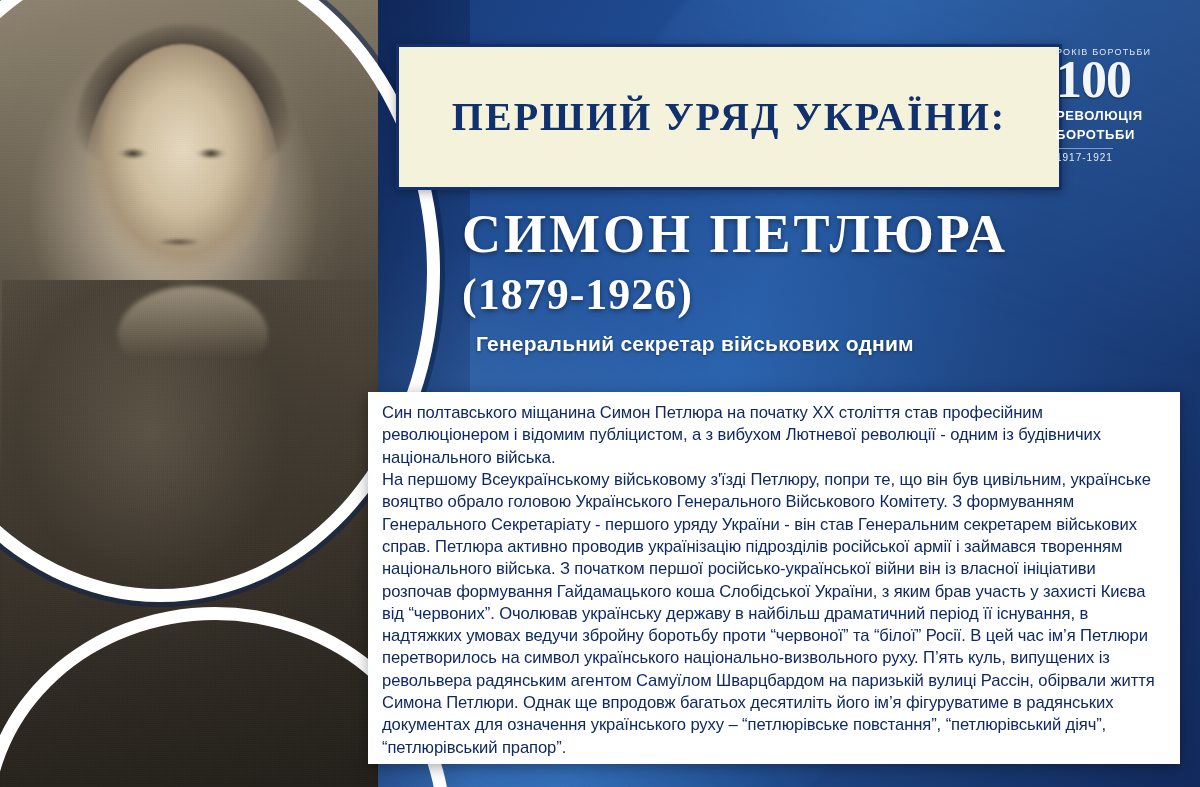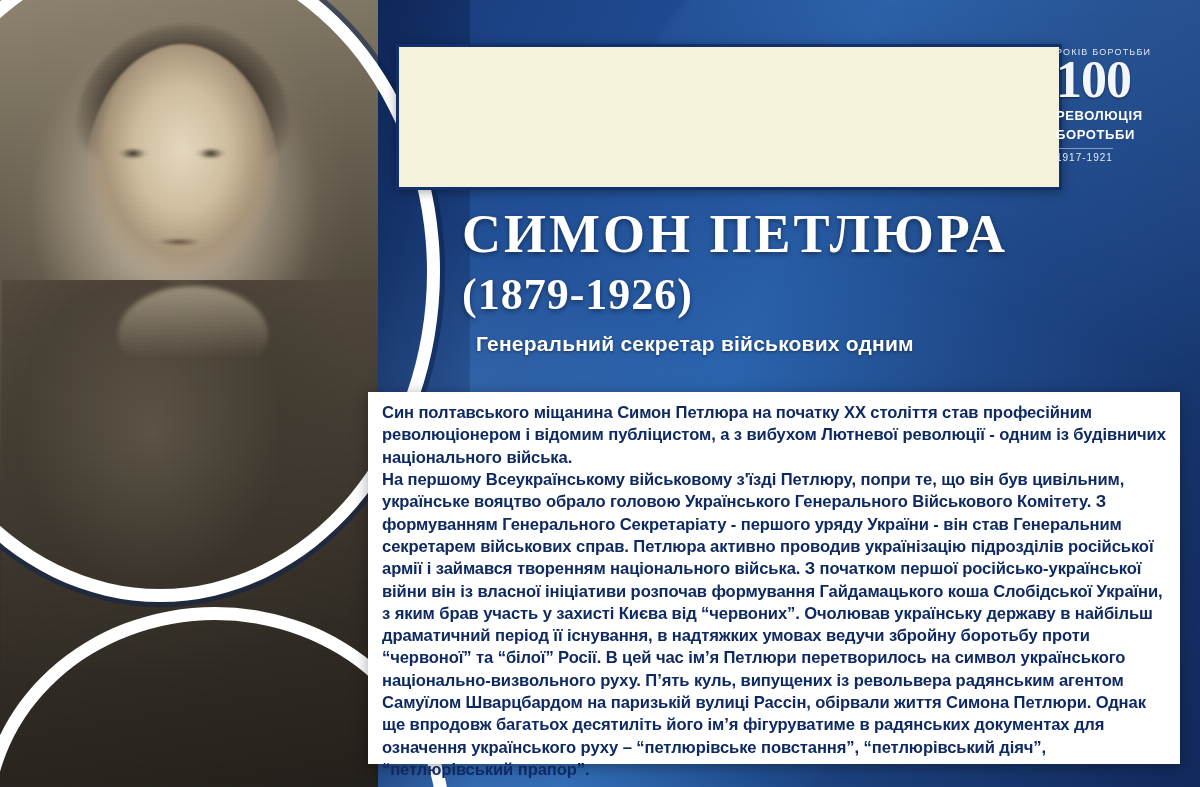--- a/index.html
+++ b/index.html
@@ -288,21 +288,21 @@
     height: 372px;
     background: #ffffff;
     box-shadow: 0 3px 14px rgba(0,0,0,0.35);
     padding: 10px 14px 10px 14px;
     box-sizing: border-box;
   }
   .body-panel p {
     margin: 0;
     color: #0f2a63;
     font-size: 16.6px;
-    font-weight: bold;
+    font-weight: normal;
     line-height: 1.345;
     text-align: left;
     letter-spacing: -0.1px;
   }
   .body-panel p + p { margin-top: 0; }
 </style>
 </head>
 <body>
 
 <div class="poster">
@@ -324,20 +324,21 @@
       <div class="p-collar"></div>
       <div class="p-grain"></div>
     </div>
   </div>
   <div class="portrait-mask">
     <div class="arc-ring"></div>
     <div class="arc-bottom"></div>
   </div>
 
   <div class="header-band">
+    <div class="header-line1">ПЕРШИЙ УРЯД УКРАЇНИ:</div>
   </div>
 
   <div class="emblem">
     <div class="emblem-sub">РОКІВ БОРОТЬБИ</div>
     <div class="emblem-100">100</div>
     <div class="emblem-main">РЕВОЛЮЦІЯ</div>
     <div class="emblem-main">БОРОТЬБИ</div>
     <div class="emblem-years">1917-1921</div>
   </div>
 

